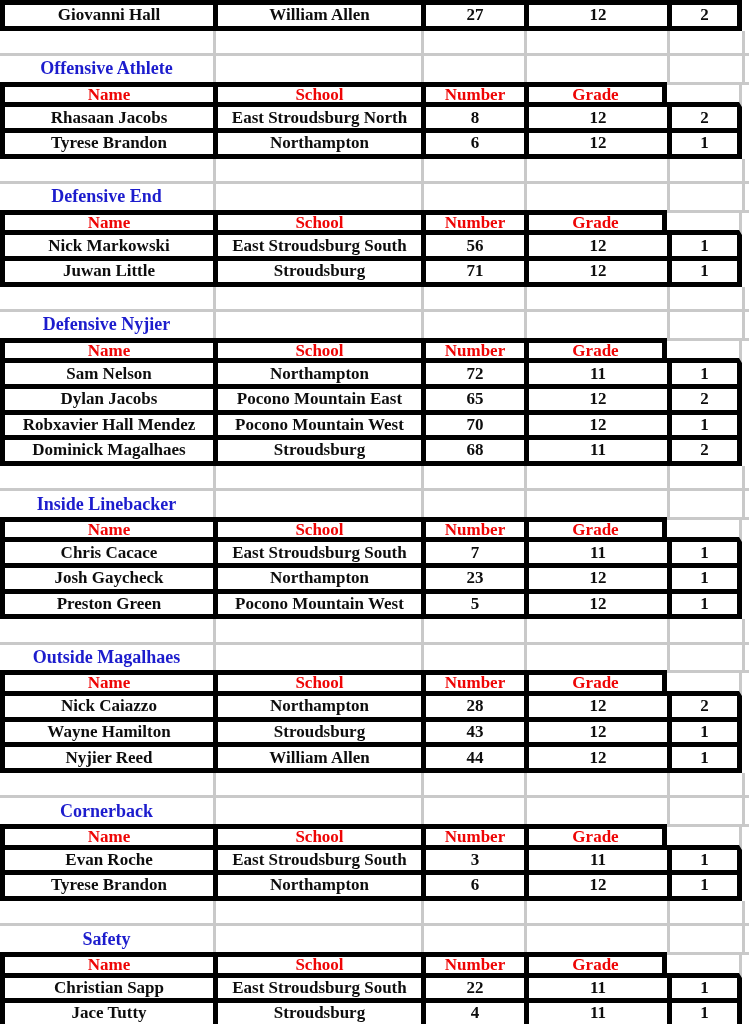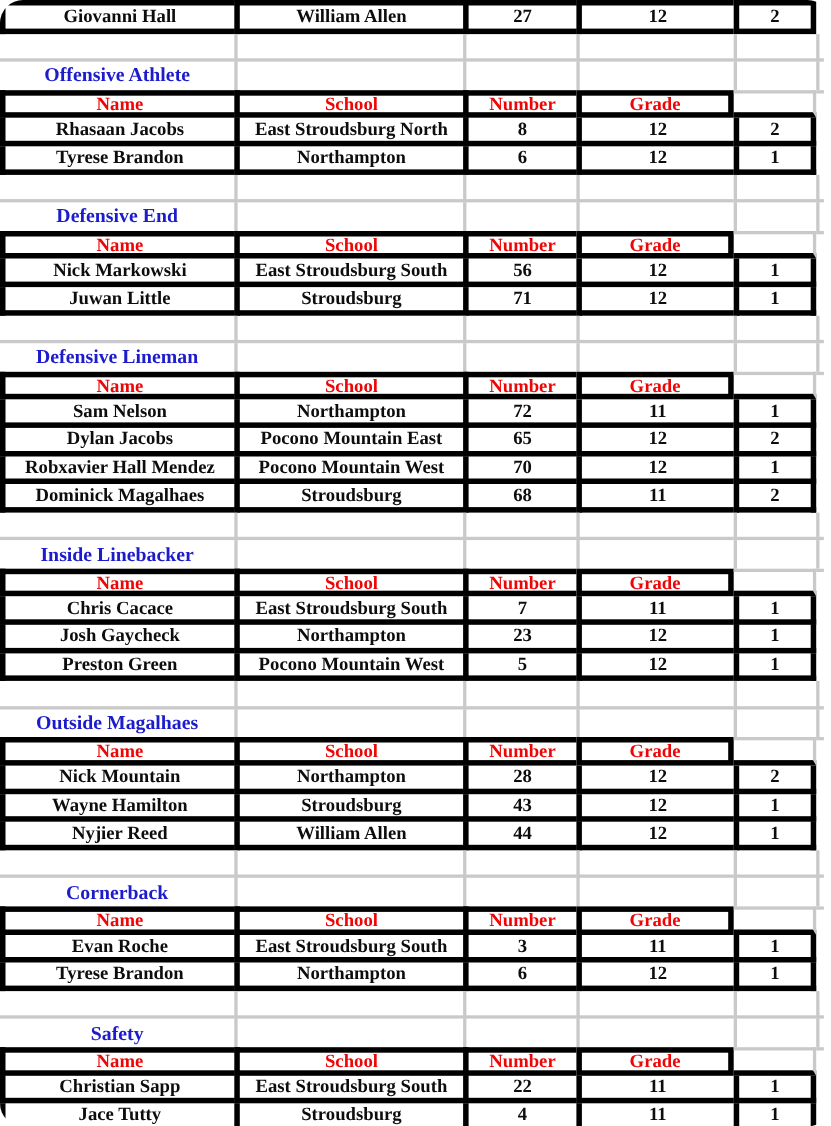--- a/index.html
+++ b/index.html
@@ -1,19 +1,19 @@
 <!DOCTYPE html>
 <html style="--blue: #1c1ccd; --red: #ee0505; --ink: #0d0d0d; --grid: #c9c9c9; --line: #000000;"><head>
 <meta charset="utf-8">
 <style>
   html,body{margin:0;padding:0;background:#ffffff;}
   .sheet{
     width:755px;height:1024px;background:#ffffff;
     font-family:"Liberation Serif","DejaVu Serif",serif;
-    font-weight:bold;overflow:hidden;border-radius:21px;
+    font-weight:bold;overflow:hidden;
   }
   .row{display:flex;height:25.6px;}
   .cell{
     box-sizing:border-box;display:flex;align-items:center;justify-content:center;
     font-size:17px;color:var(--ink);white-space:nowrap;overflow:hidden;
   }
   .c1{width:213px}.c2{width:208px}.c3{width:103px}.c4{width:143px}.c5{width:75px}.c6m{width:7px}
 
   
   .r-data .cb{border-left:5px solid var(--line);border-bottom:5px solid var(--line);}
@@ -134,21 +134,21 @@
   </div>
     <div class="row r-empty">
     <div class="cell c1"></div>
     <div class="cell c2"></div>
     <div class="cell c3"></div>
     <div class="cell c4"></div>
     <div class="cell c5"></div>
     <div class="cell c6m"></div>
   </div>
     <div class="row r-title">
-    <div class="cell c1">Defensive Lineman</div>
+    <div class="cell c1">Defensive Nyjier</div>
     <div class="cell c2"></div>
     <div class="cell c3"></div>
     <div class="cell c4"></div>
     <div class="cell c5"></div>
     <div class="cell c6m"></div>
   </div>
     <div class="row r-header">
     <div class="cell c1 hb">Name</div>
     <div class="cell c2 hb">School</div>
     <div class="cell c3 hb">Number</div>
@@ -254,21 +254,21 @@
   </div>
     <div class="row r-header">
     <div class="cell c1 hb">Name</div>
     <div class="cell c2 hb">School</div>
     <div class="cell c3 hb">Number</div>
     <div class="cell c4 hb">Grade</div>
     <div class="cell c5"></div>
     <div class="cell c6m"></div>
   </div>
     <div class="row r-data">
-    <div class="cell c1 cb">Nick Mountain</div>
+    <div class="cell c1 cb">Nick Caiazzo</div>
     <div class="cell c2 cb">Northampton</div>
     <div class="cell c3 cb">28</div>
     <div class="cell c4 cb">12</div>
     <div class="cell c5 cb">2</div>
     <div class="cell c6m"></div>
   </div>
     <div class="row r-data">
     <div class="cell c1 cb">Wayne Hamilton</div>
     <div class="cell c2 cb">Stroudsburg</div>
     <div class="cell c3 cb">43</div>

